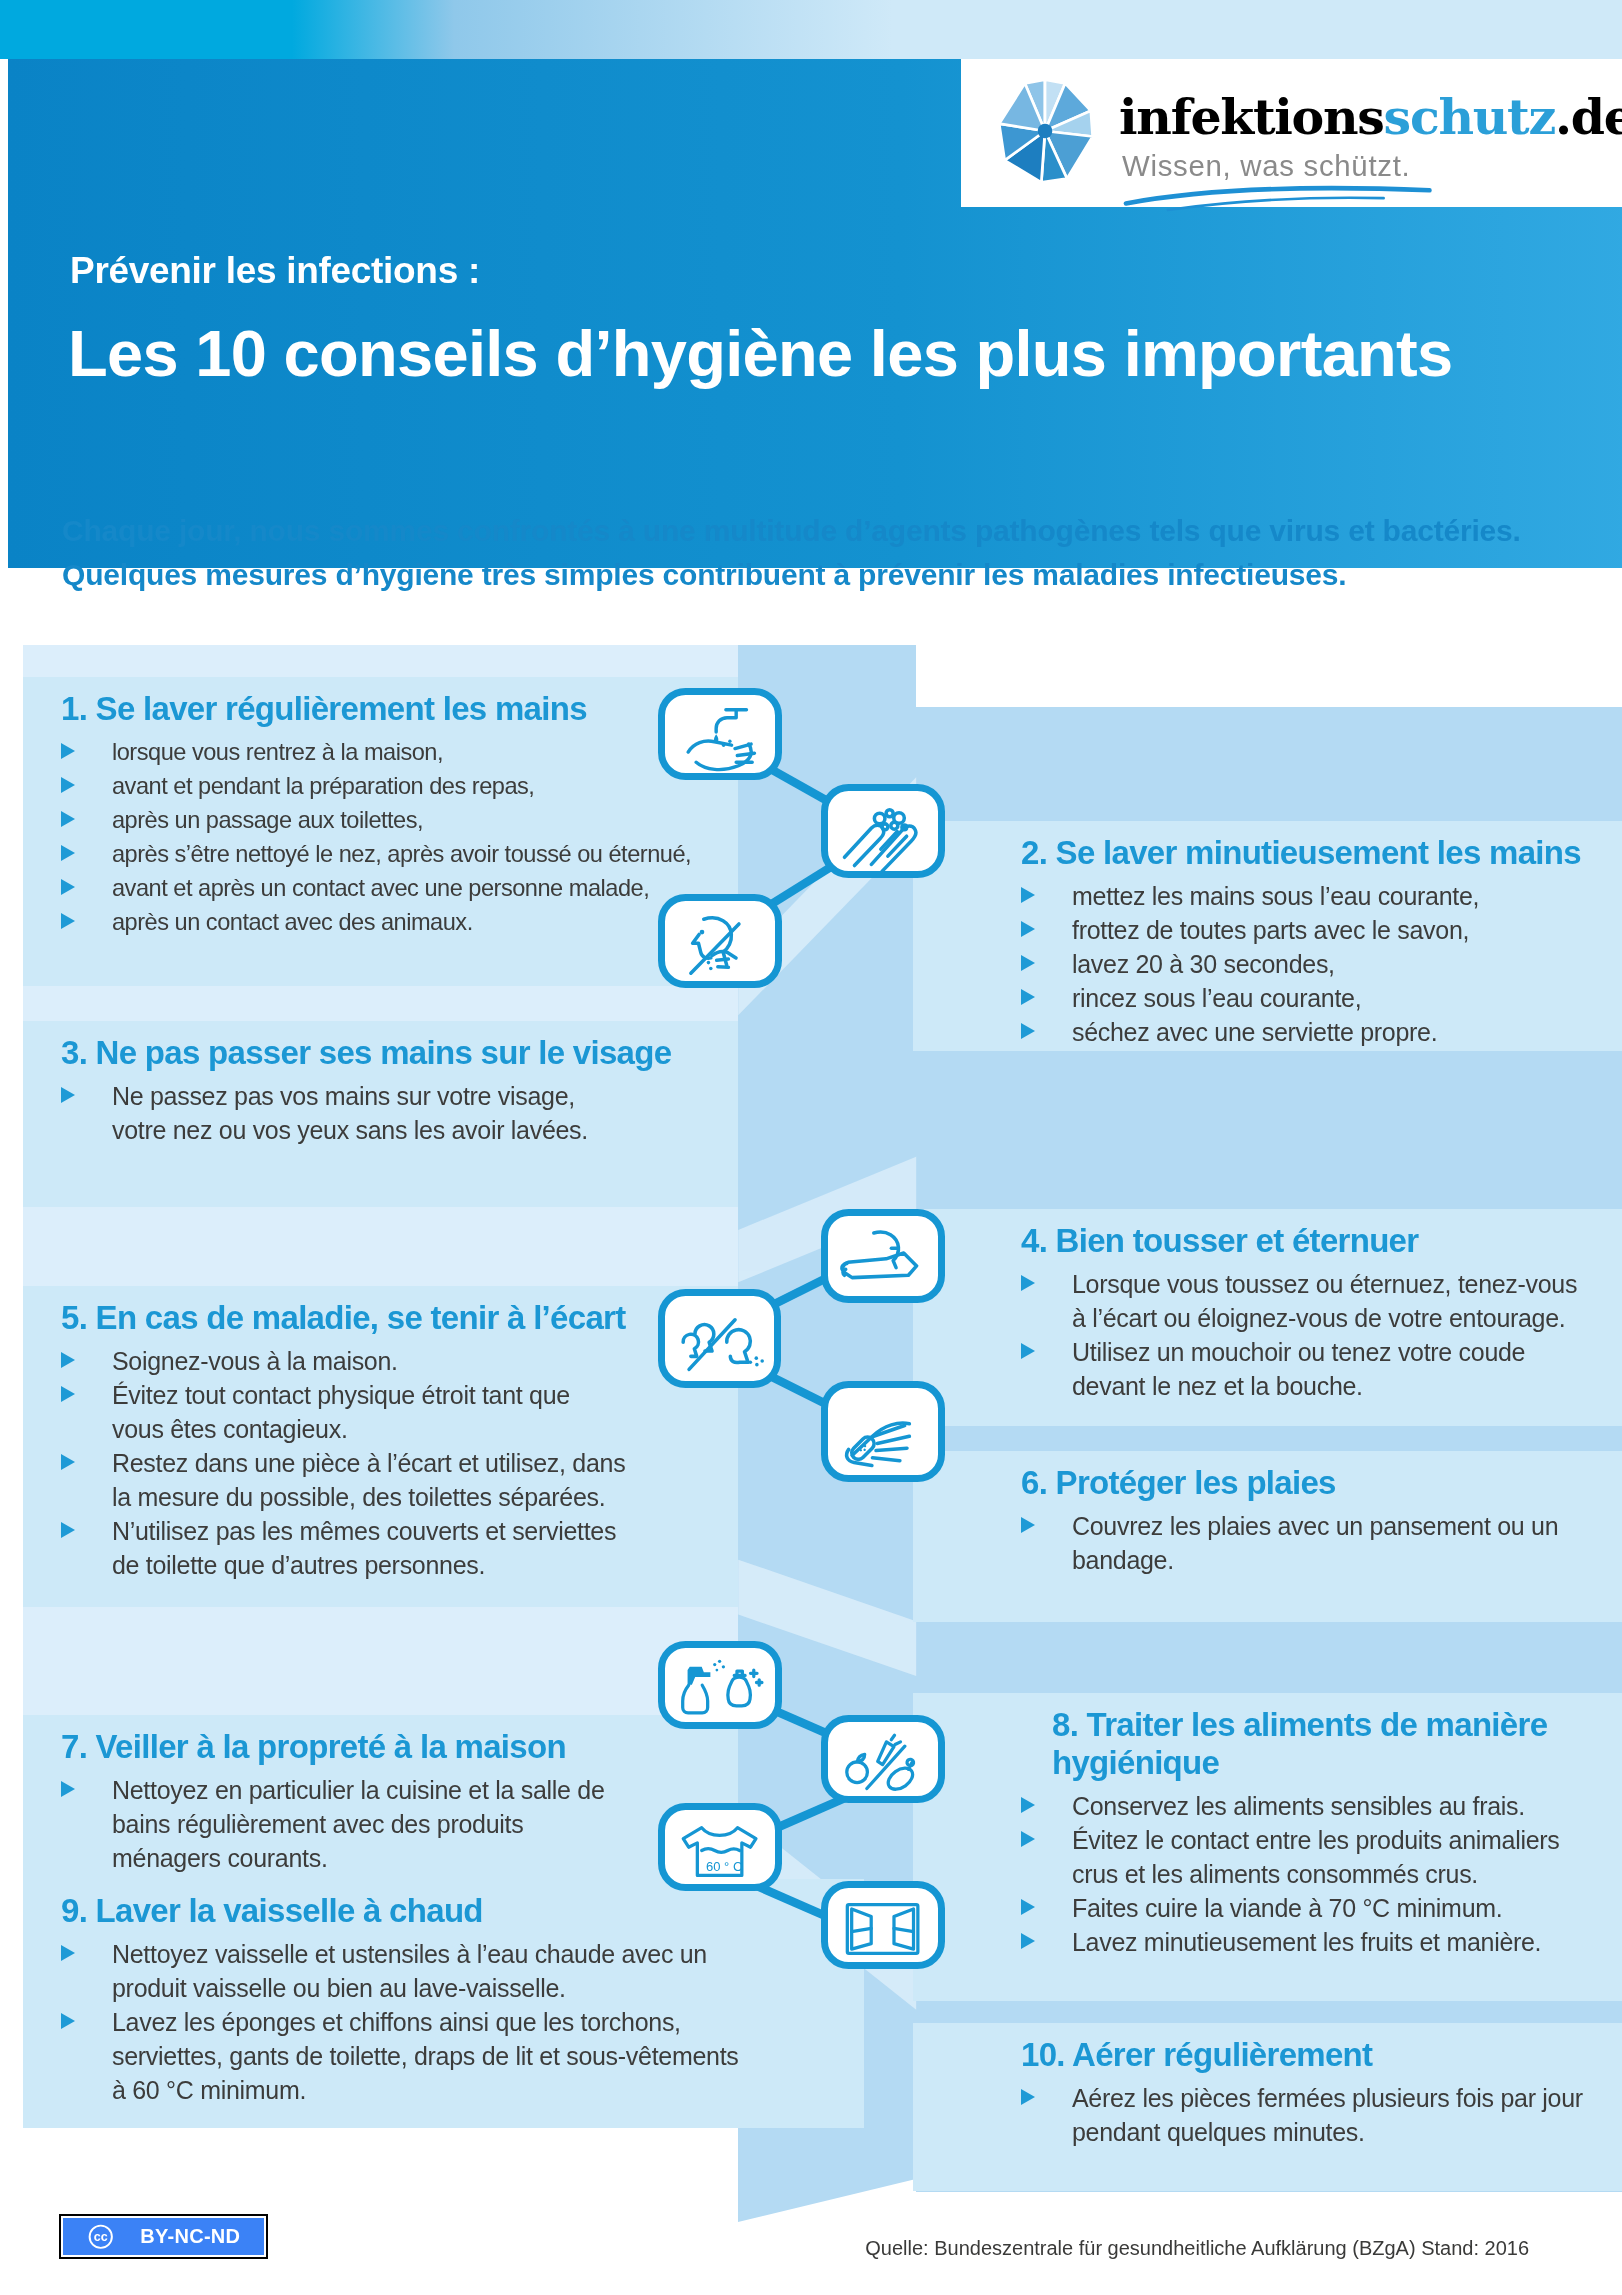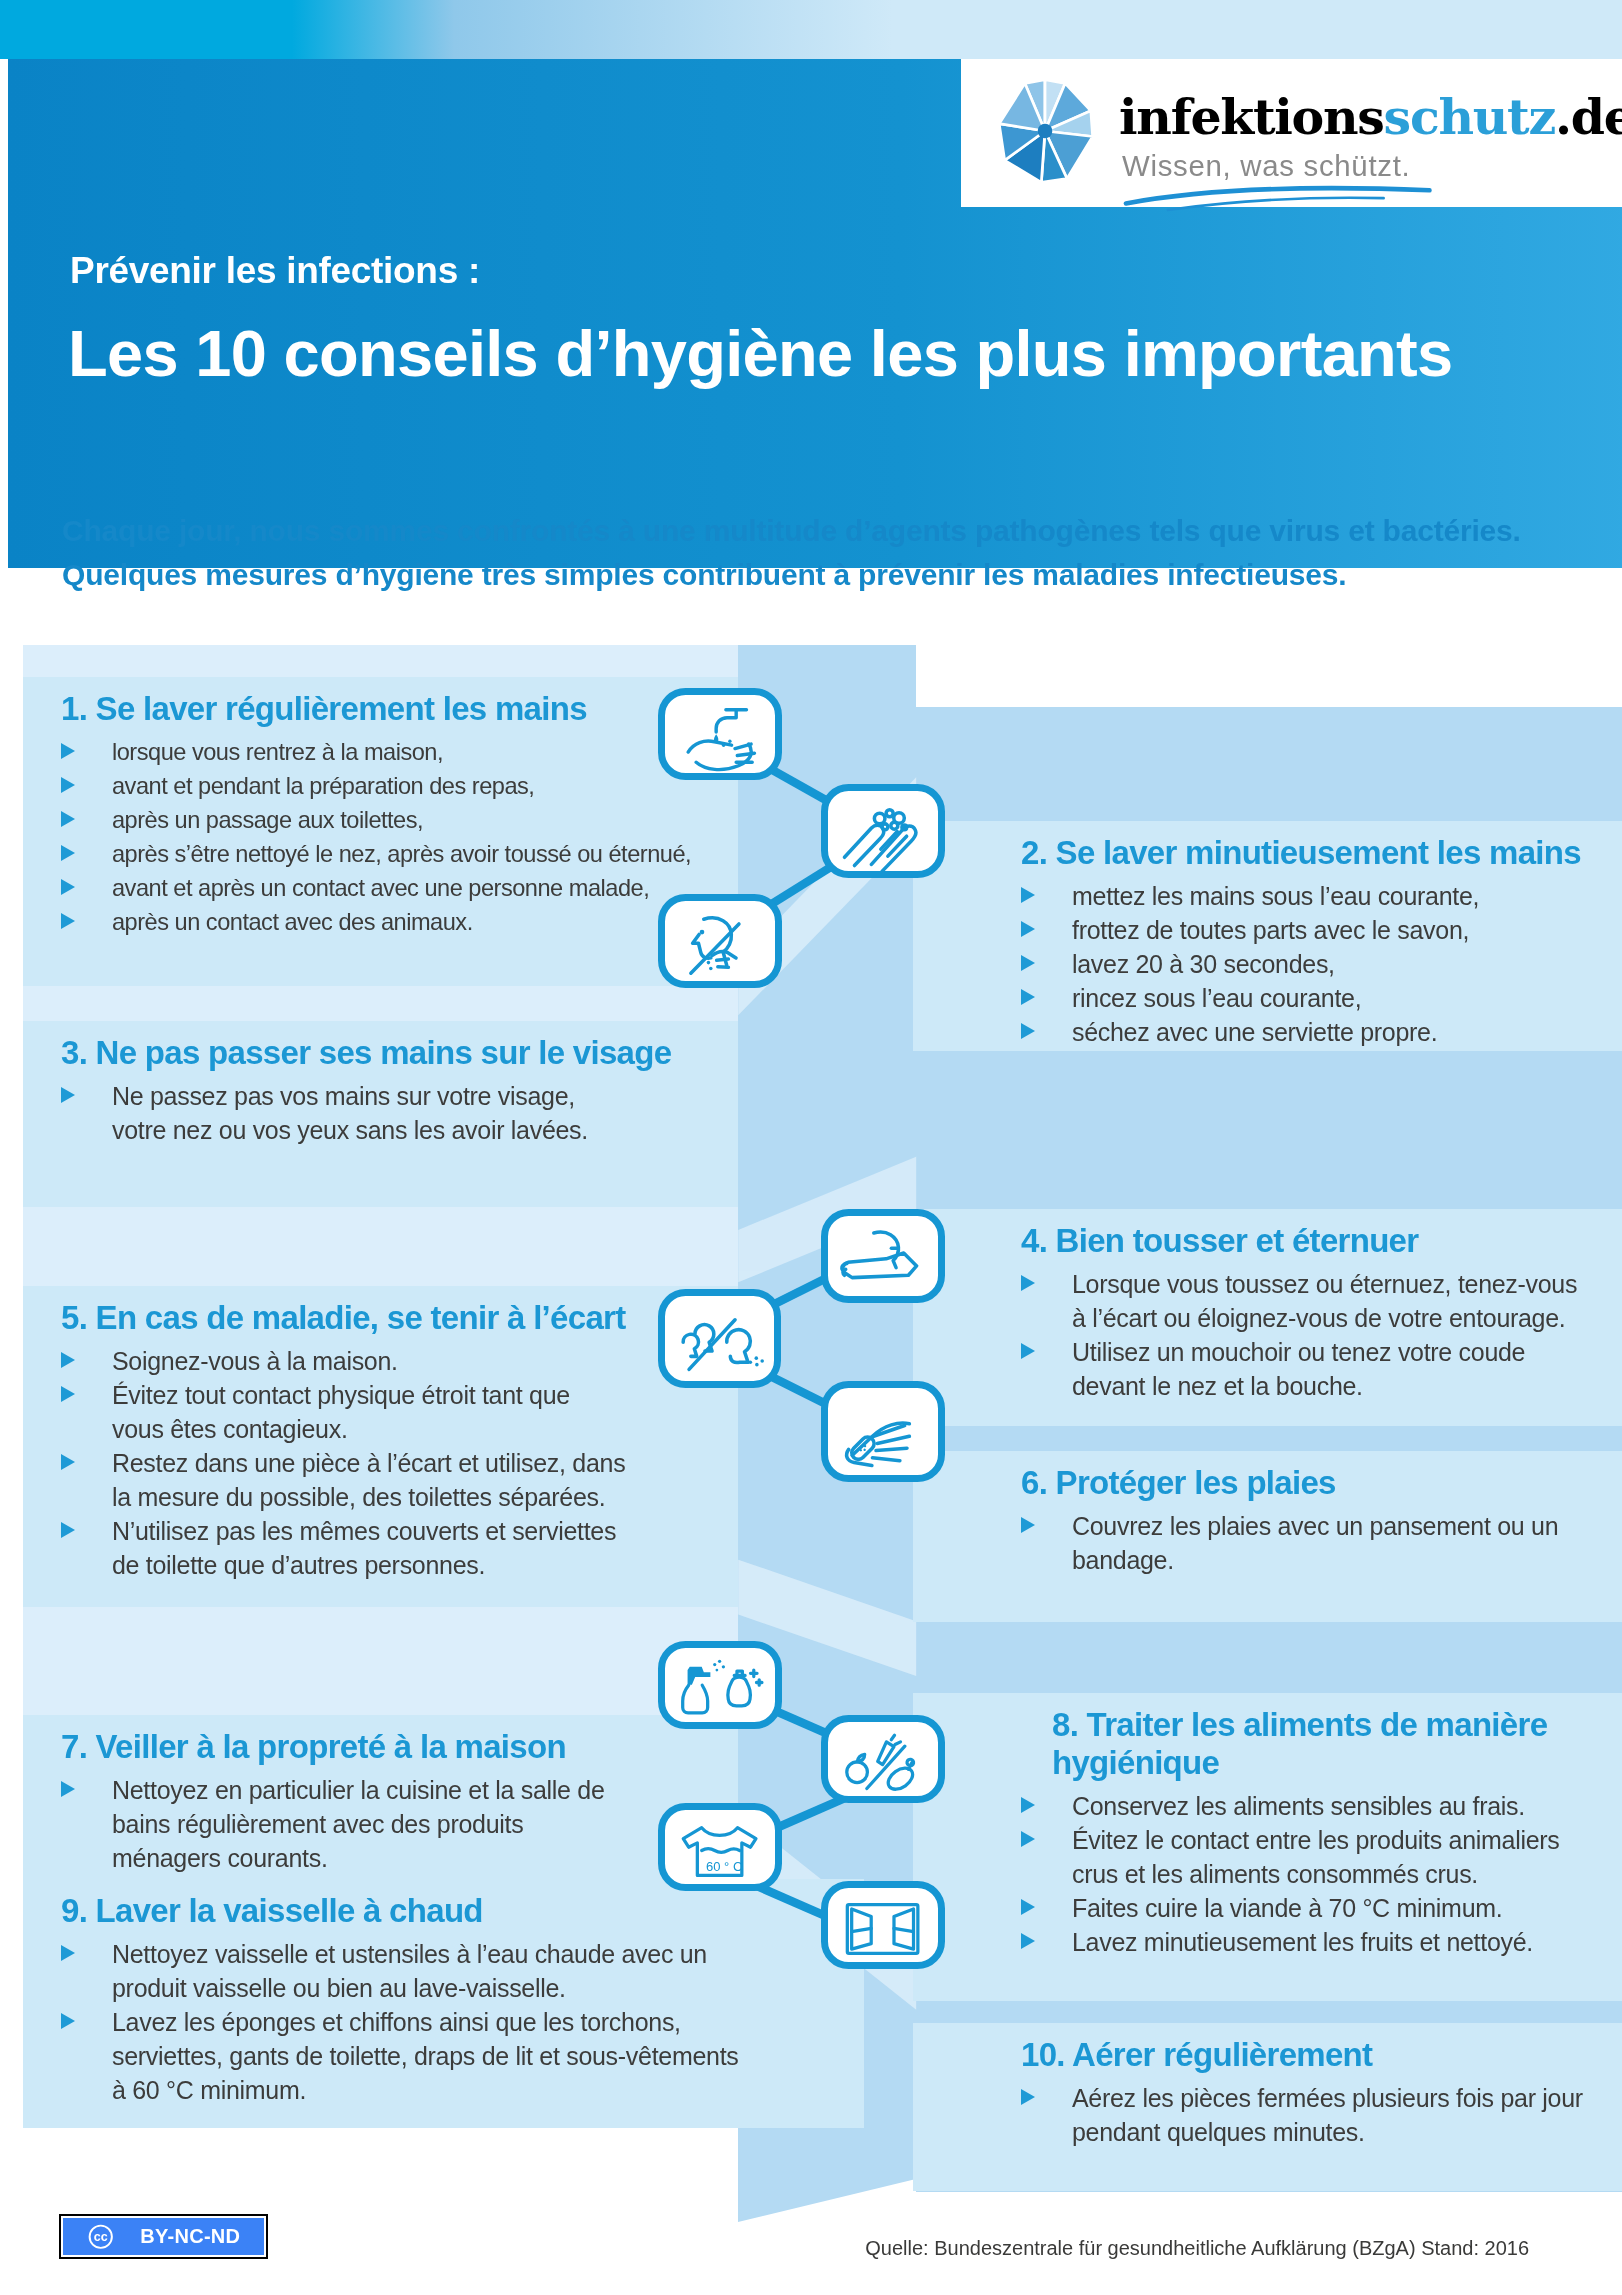--- a/index.html
+++ b/index.html
@@ -232,21 +232,21 @@
     <div class="bullet">
         <span class="tri"></span>
         <span class="bt">Évitez le contact entre les produits animaliers crus et les aliments consommés crus.</span>
       </div>
     <div class="bullet">
         <span class="tri"></span>
         <span class="bt">Faites cuire la viande à 70 °C minimum.</span>
       </div>
     <div class="bullet">
         <span class="tri"></span>
-        <span class="bt">Lavez minutieusement les fruits et nettoyé.</span>
+        <span class="bt">Lavez minutieusement les fruits et manière.</span>
       </div>
   </div>
 
   <div class="card right" style="left:913px;top:2023px;width:710px;height:168px;">
     <h2>10. Aérer régulièrement</h2>
     <div class="bullet">
         <span class="tri"></span>
         <span class="bt">Aérez les pièces fermées plusieurs fois par jour pendant quelques minutes.</span>
       </div>
   </div>

